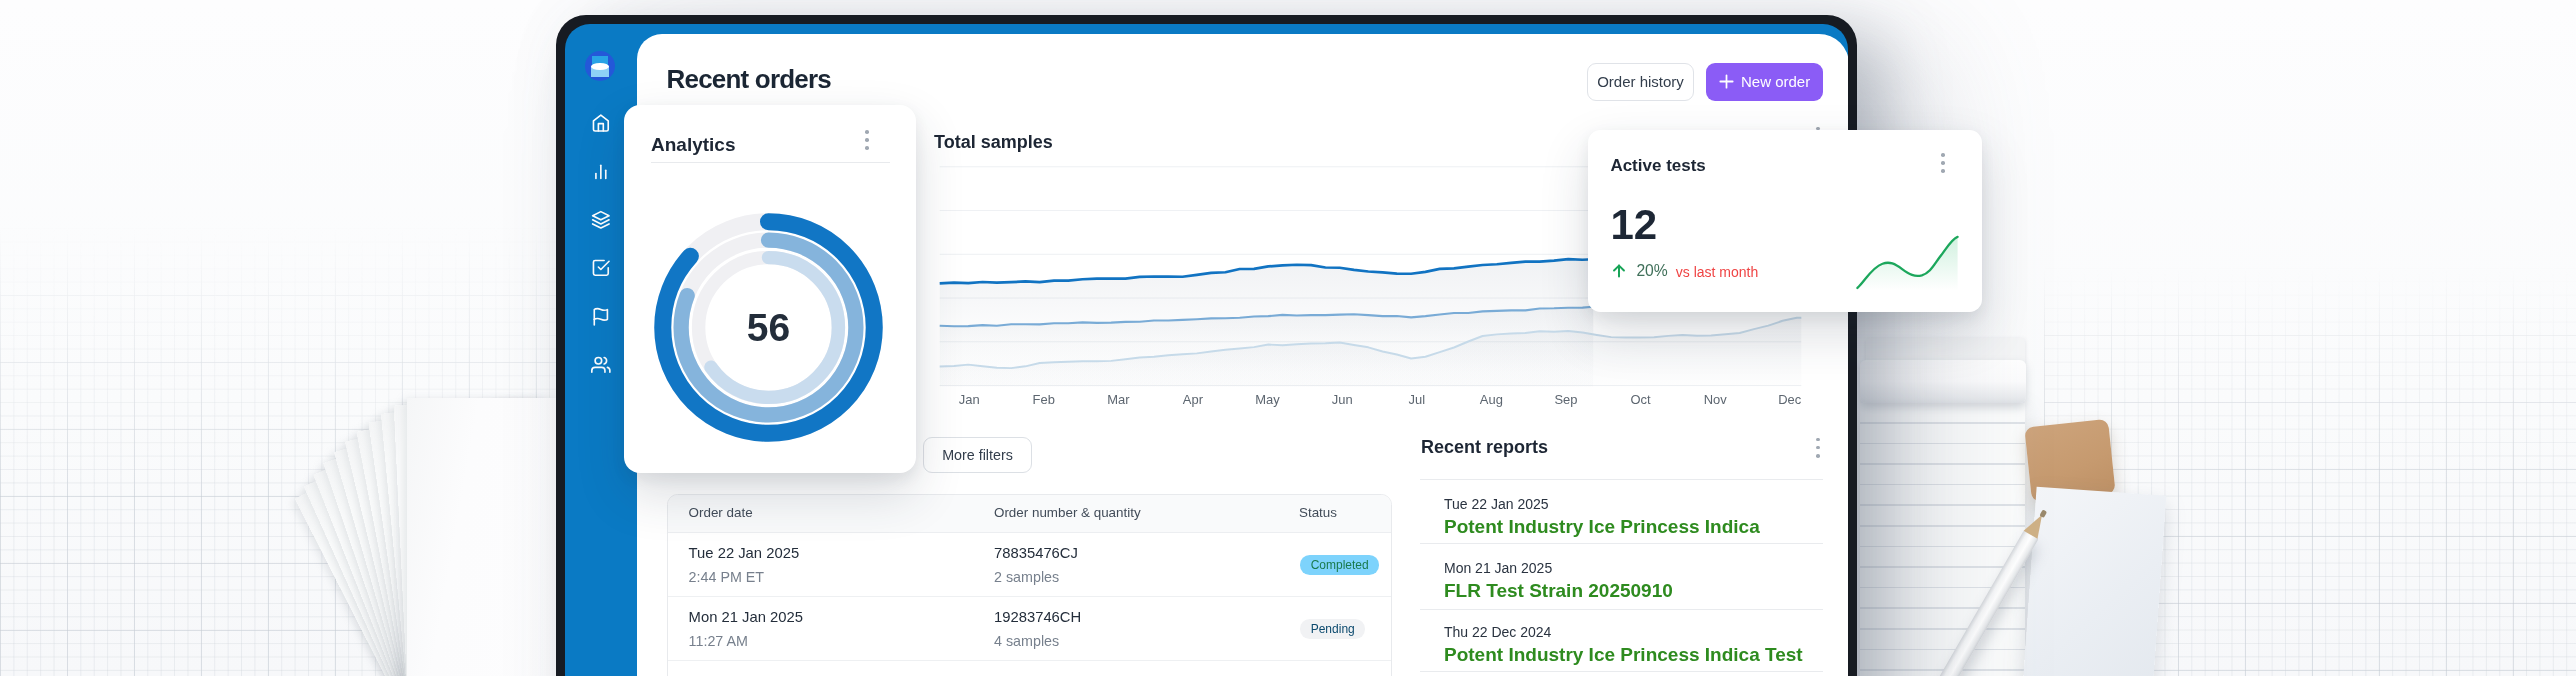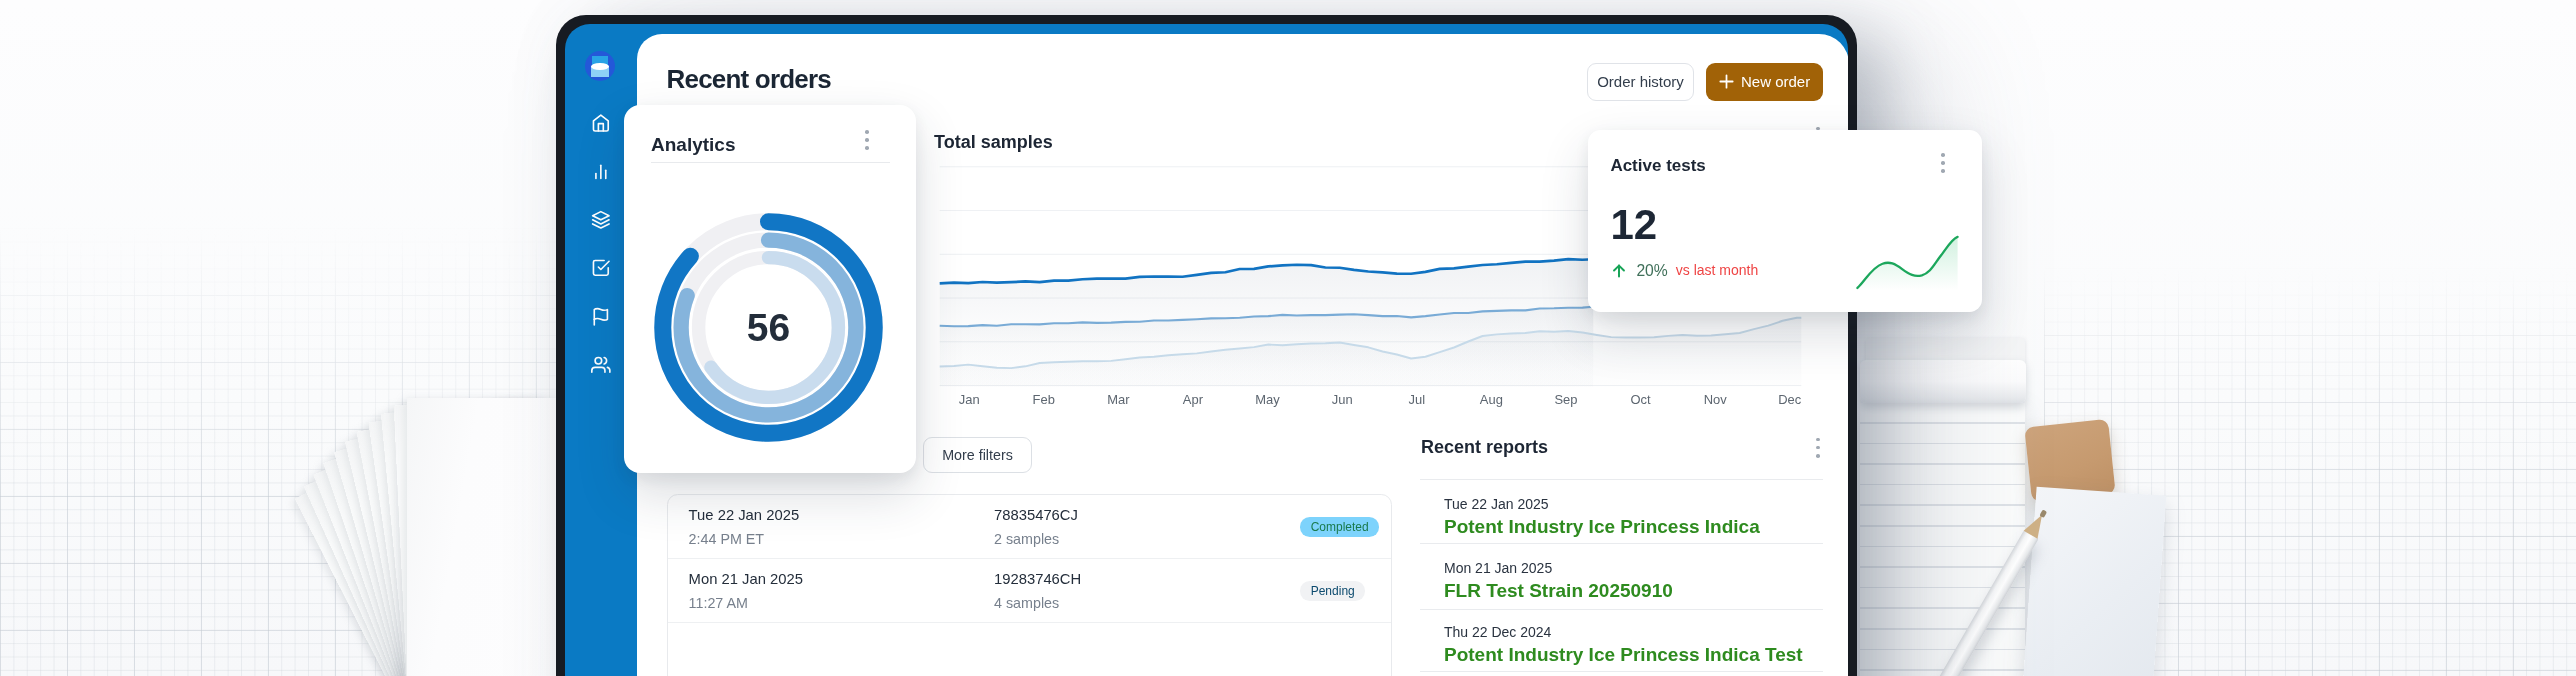--- a/index.html
+++ b/index.html
@@ -35,21 +35,21 @@
 
 .side-ic{position:absolute;left:26px;width:19.7px;height:19.7px}
 .logo{position:absolute;left:19.7px;top:27px;width:30px;height:30px;border-radius:50%;background:#2458d8;overflow:hidden}
 .logo .t{position:absolute;left:7.2px;top:4.5px;width:16px;height:10.7px;background:#29a3e6}
 .logo .b{position:absolute;left:6.3px;top:15px;width:18px;height:10.7px;background:#8fd2f6}
 .logo .e{position:absolute;left:6.3px;top:11.6px;width:18px;height:7.2px;background:#fff;border-radius:50%}
 
 .h1{position:absolute;left:29.5px;top:30px;font-size:26px;font-weight:700;color:#1b2634;letter-spacing:-0.8px}
 .btn{position:absolute;top:29px;height:38px;border-radius:9px;font-size:15px;font-weight:500;display:flex;align-items:center;justify-content:center}
 .btn-ghost{left:950px;width:107px;background:#fff;border:0.9px solid #e0e3e8;color:#333e4c}
-.btn-blue{left:1069px;width:117px;background:#a16207;color:#fff;gap:7.2px}
+.btn-blue{left:1069px;width:117px;background:#8b5cf6;color:#fff;gap:7.2px}
 
 .kebab{position:absolute;width:3.6px}
 .kebab i{display:block;width:3.6px;height:3.6px;border-radius:50%;background:#a0a8b2;margin-bottom:4.5px}
 
 .sec-title{position:absolute;font-size:19px;font-weight:700;color:#1d2634}
 .mfilters{position:absolute;left:286px;top:403px;width:109px;height:36px;border:0.9px solid #dce0e5;border-radius:9px;background:#fff;color:#333e4c;font-size:14.3px;font-weight:500;display:flex;align-items:center;justify-content:center}
 
 .table{position:absolute;left:30px;top:460px;width:725px;height:233px;background:#fff;border:0.9px solid #e8eaed;border-radius:10.7px;overflow:hidden}
 .thead{position:relative;height:38px;background:#f9fafb;border-bottom:0.9px solid #eceef1;font-size:13.4px;color:#424c59}
 .thead span{position:absolute;top:10.7px}
@@ -183,20 +183,25 @@
             <text x="450.8" y="268" text-anchor="middle" font-size="14.5" fill="#5d6670" font-family="Liberation Sans,sans-serif">Jun</text>
             <text x="534.3" y="268" text-anchor="middle" font-size="14.5" fill="#5d6670" font-family="Liberation Sans,sans-serif">Jul</text>
             <text x="617.9" y="268" text-anchor="middle" font-size="14.5" fill="#5d6670" font-family="Liberation Sans,sans-serif">Aug</text>
             <text x="701.4" y="268" text-anchor="middle" font-size="14.5" fill="#5d6670" font-family="Liberation Sans,sans-serif">Sep</text>
             <text x="784.9" y="268" text-anchor="middle" font-size="14.5" fill="#5d6670" font-family="Liberation Sans,sans-serif">Oct</text>
             <text x="868.5" y="268" text-anchor="middle" font-size="14.5" fill="#5d6670" font-family="Liberation Sans,sans-serif">Nov</text>
             <text x="952.0" y="268" text-anchor="middle" font-size="14.5" fill="#5d6670" font-family="Liberation Sans,sans-serif">Dec</text>
 </svg>
         <div class="mfilters">More filters</div>
         <div class="table">
+          <div class="thead">
+              <span style="left:20.6px">Order date</span>
+              <span style="left:326px">Order number &amp; quantity</span>
+              <span style="left:631px">Status</span>
+            </div>
           <div class="trow">
             <div class="tmain" style="left:20.6px">Tue 22 Jan 2025</div>
               <div class="tsub" style="left:20.6px">2:44 PM ET</div>
             <div class="tmain" style="left:326px;font-weight:400">78835476CJ</div>
               <div class="tsub" style="left:326px">2 samples</div>
             <div class="pill pill-g">Completed</div>
           </div>
           <div class="trow">
             <div class="tmain" style="left:20.6px">Mon 21 Jan 2025</div>
               <div class="tsub" style="left:20.6px">11:27 AM</div>
@@ -252,21 +257,21 @@
     <div class="abs" style="left:28px;top:106px;width:233px;height:233px;display:flex;align-items:center;justify-content:center;font-size:39px;font-weight:700;color:#232d3a">56</div>
   </div>
   <div class="card card-active">
     <div class="ct" style="left:22.4px;top:26px;font-size:17px">Active tests</div>
     <div class="kebab" style="left:353px;top:23px">
         <i></i>
         <i></i>
         <i></i>
       </div>
     <div class="abs" style="left:22.4px;top:71px;font-size:42px;font-weight:700;color:#1d2735">12</div>
-    <div class="abs" style="left:22.4px;top:132px;display:flex;align-items:flex-start;gap:8px">
+    <div class="abs" style="left:22.4px;top:132px;display:flex;align-items:flex-end;gap:8px">
       <svg width="18" height="18" viewBox="0 0 20 20" fill="none" stroke="#17a457" stroke-width="2.2" stroke-linecap="round" stroke-linejoin="round">
           <path d="M10 16V4"></path>
           <path d="M4.5 9.5L10 4l5.5 5.5"></path>
         </svg>
       <span style="font-size:15.7px;color:#40705a">20%</span>
       <span style="font-size:14px;color:#ef4444">vs last month</span>
     </div>
     <svg class="abs" style="left:255px;top:98px" width="121" height="76" viewBox="0 0 135 85">
       <defs>
           <linearGradient id="sg" x1="0" y1="10" x2="0" y2="70" gradientUnits="userSpaceOnUse">

